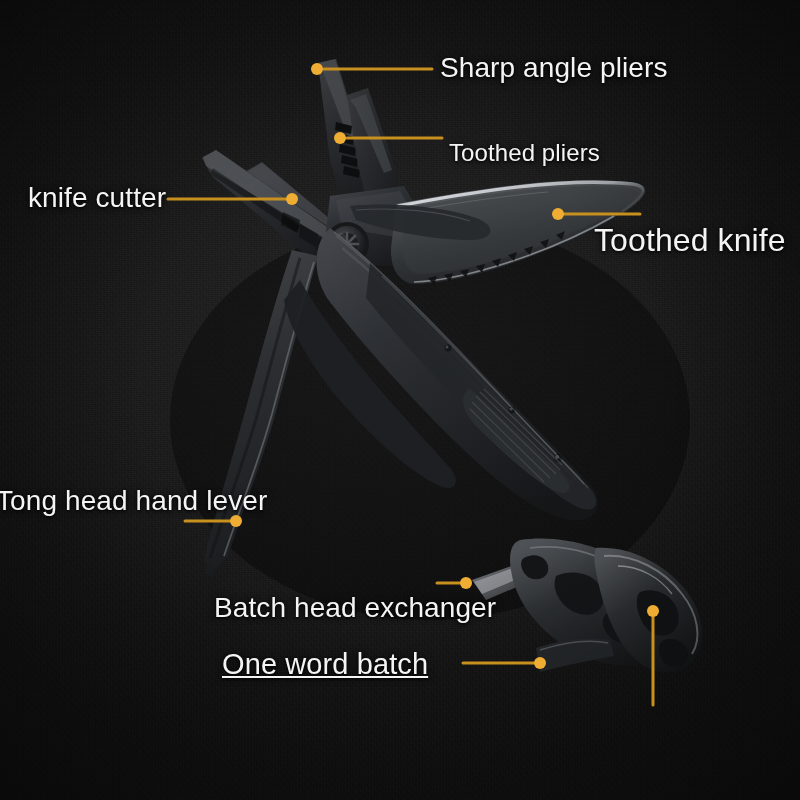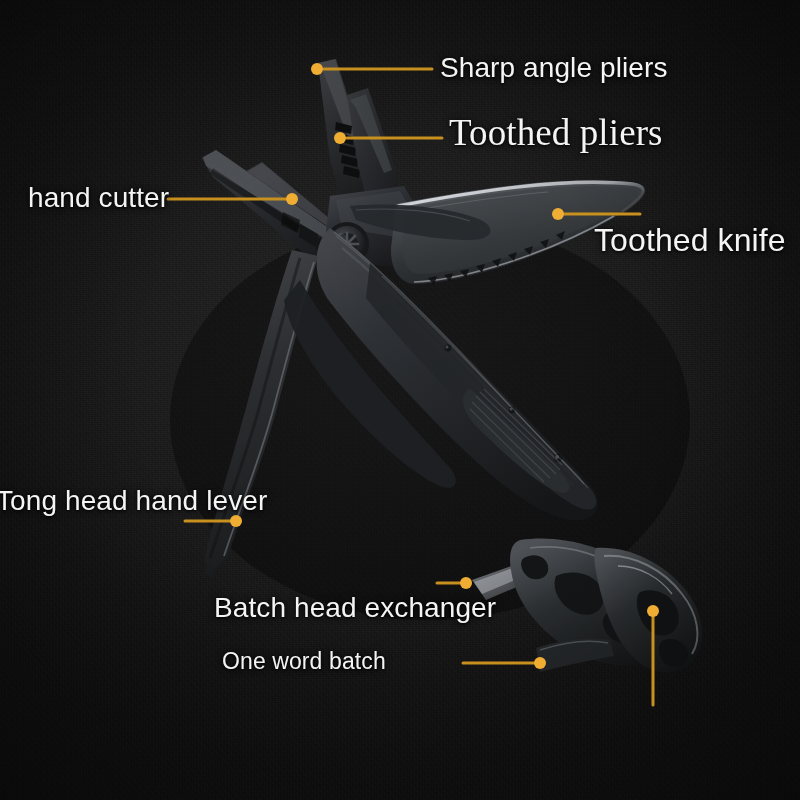--- a/index.html
+++ b/index.html
@@ -315,21 +315,21 @@
       <line x1="437" y1="583" x2="460" y2="583" stroke="#c8901f" stroke-width="3" stroke-linecap="round"></line>
       <circle cx="466" cy="583" r="6" fill="#efae33"></circle>
       <line x1="463" y1="663" x2="534" y2="663" stroke="#c8901f" stroke-width="3" stroke-linecap="round"></line>
       <circle cx="540" cy="663" r="6" fill="#efae33"></circle>
       <line x1="653" y1="617" x2="653" y2="705" stroke="#c8901f" stroke-width="3" stroke-linecap="round"></line>
       <circle cx="653" cy="611" r="6" fill="#efae33"></circle>
     </svg>
 
   <div id="label-layer">
       <div class="anno-label" style="left: 440px; top: 54px; font-size: 28px;">Sharp angle pliers</div>
-      <div class="anno-label" style="left: 449px; top: 114px; font-size: 37px; font-family: Liberation Serif, serif;">Toothed pliers</div>
-      <div class="anno-label" style="left: 28px; top: 184px; font-size: 28px;">hand cutter</div>
+      <div class="anno-label" style="left: 449px; top: 141px; font-size: 24px;">Toothed pliers</div>
+      <div class="anno-label" style="left: 28px; top: 184px; font-size: 28px;">knife cutter</div>
       <div class="anno-label" style="left: 594px; top: 224px; font-size: 32px;">Toothed knife</div>
       <div class="anno-label" style="left: -4px; top: 487px; font-size: 28px;">Tong head hand lever</div>
       <div class="anno-label" style="left: 214px; top: 594px; font-size: 28px;">Batch head exchanger</div>
-      <div class="anno-label" style="left: 222px; top: 650px; font-size: 23px;">One word batch</div>
+      <div class="anno-label" style="left: 222px; top: 650px; font-size: 29px; text-decoration: underline;">One word batch</div>
     </div>
 
 </div>
 
 </body></html>

